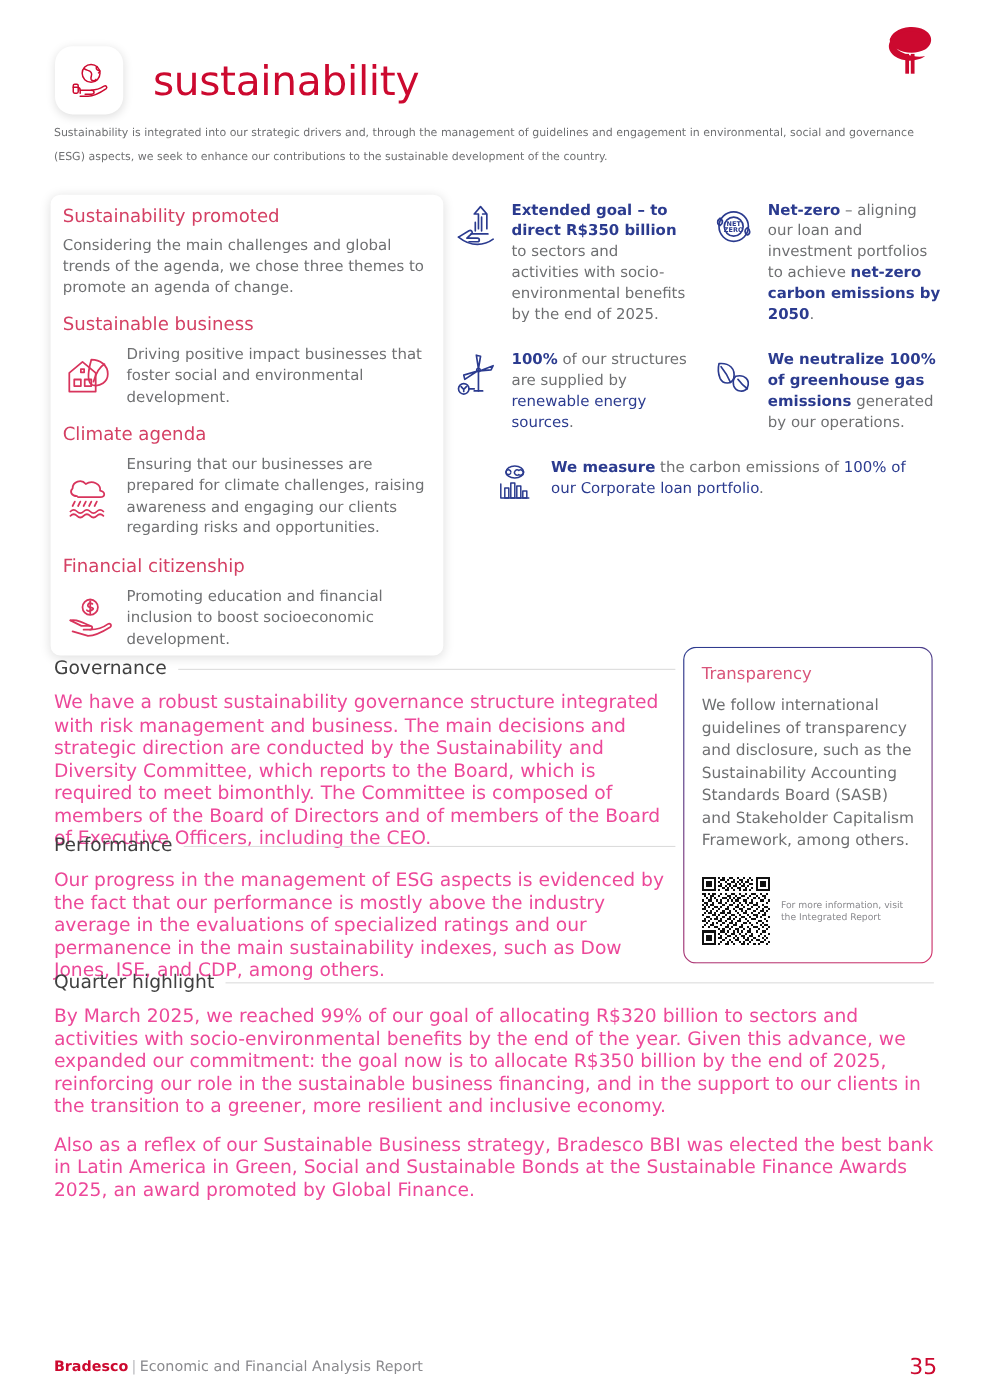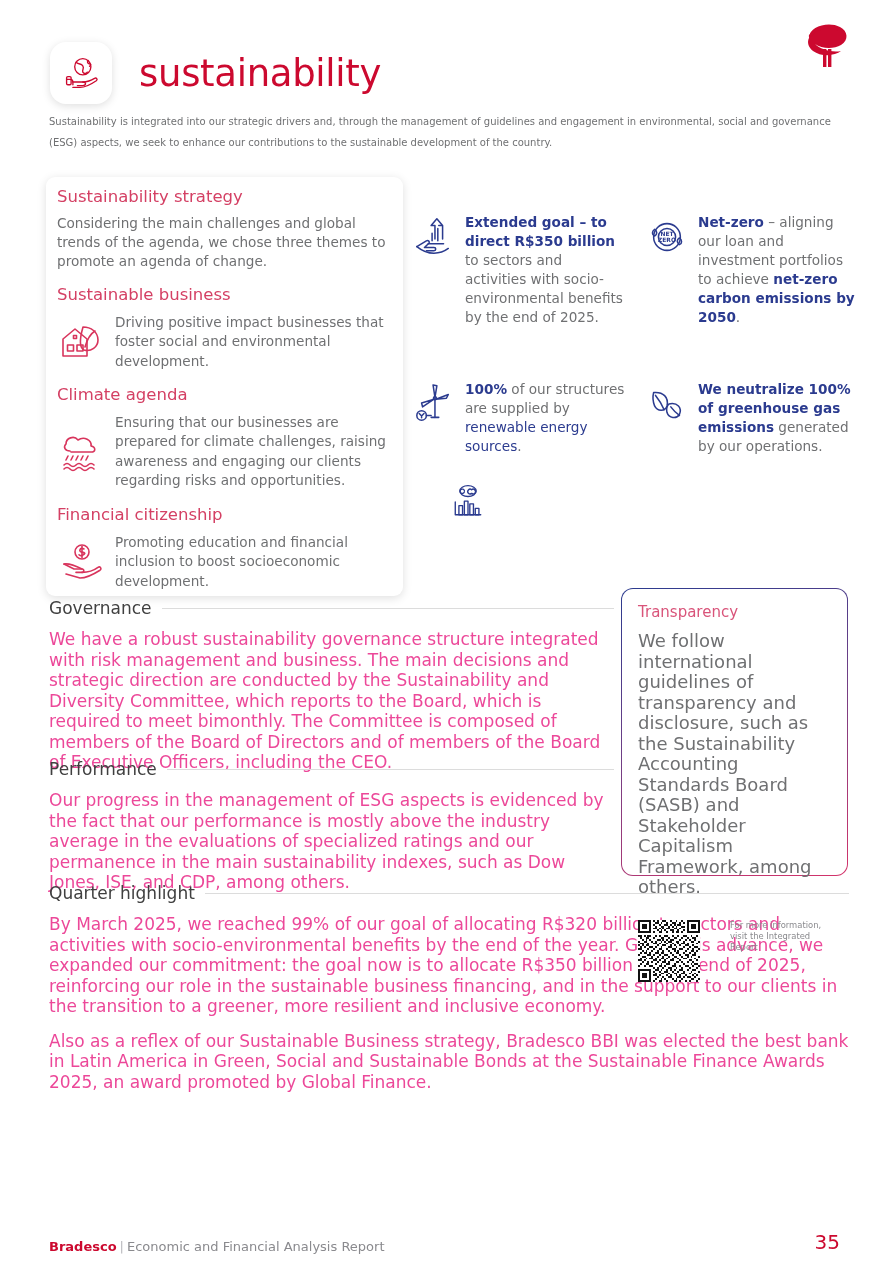--- a/index.html
+++ b/index.html
@@ -127,21 +127,20 @@
   }
   .goal-grid {
     display: flex;
     gap: 20px;
   }
   .goal-col { width: 213px; }
   .goal-item {
     display: flex;
     gap: 9px;
     align-items: flex-start;
-    margin-top: 31px;
   }
   .goal-icon {
     flex: 0 0 auto;
     width: 44px;
     height: 48px;
     display: flex;
     align-items: center;
     justify-content: center;
   }
   .goal-text {
@@ -218,50 +217,50 @@
     background-clip: padding-box, border-box;
   }
   .transparency h3 {
     margin: 0 0 10px 0;
     font-size: 15px;
     font-weight: 400;
     color: #d9547a;
   }
   .transparency p {
     margin: 0;
-    font-size: 18px;
+    font-size: 14px;
     line-height: 20.5px;
     color: #6f7072;
   }
   .qr-row {
     display: flex;
-    align-items: flex-start;
-    gap: 30px;
+    align-items: center;
+    gap: 10px;
     margin-top: 22px;
   }
   .qr {
     width: 62px;
     height: 62px;
     flex: 0 0 auto;
   }
   .qr-note {
     font-size: 8.4px;
     line-height: 11px;
     color: #8a8a8e;
   }
 
   
   .footer {
     position: absolute;
     left: 49px;
-    right: 56px;
+    right: 44px;
     top: 1230px;
     display: flex;
     justify-content: space-between;
-    align-items: flex-end;
+    align-items: center;
     font-size: 13px;
   }
   .footer .f-brand { color: #cc092f; font-weight: 700; }
   .footer .f-sep { color: #b9b9bd; margin: 0 3px; }
   .footer .f-text { color: #8a8a8e; }
   .footer .f-page { color: #cc092f; font-size: 20px; }
   .fl { display: flex; align-items: baseline; }
 </style>
 </head>
 <body>
@@ -290,21 +289,21 @@
           <path d="M24 30 c6 0 10 -2 13 -4 c2 -1.4 4 1 2 2.6 C34 32, 27 36, 21 36 h-8"></path>
         </g>
       </svg>
     </div>
     <div class="page-title">sustainability</div>
   </div>
 
   <div class="intro">Sustainability is integrated into our strategic drivers and, through the management of guidelines and engagement in environmental, social and governance (ESG) aspects, we seek to enhance our contributions to the sustainable development of the country.</div>
 
   <div class="strategy-card">
-    <h3 class="card-h">Sustainability strategy</h3>
+    <h3 class="card-h">Sustainability promoted</h3>
     <p class="card-p">Considering the main challenges and global trends of the agenda, we chose three themes to promote an agenda of change.</p>
 
     <h3 class="card-h second">Sustainable business</h3>
     <div class="theme-row">
       <div class="theme-icon">
         <svg viewBox="0 0 46 44" width="46" height="44" aria-hidden="true">
           <g fill="none" stroke="#d8345c" stroke-width="1.6" stroke-linejoin="round" stroke-linecap="round">
             <path d="M5 20 L17 10 L29 20 V37 H5 Z"></path>
             <rect x="9.5" y="26" width="6" height="6"></rect>
             <rect x="19" y="26" width="6" height="6"></rect>
@@ -433,20 +432,21 @@
             <ellipse cx="22" cy="10" rx="9" ry="6"></ellipse>
             <path d="M18 9.5 a2.4 2.4 0 1 0 0 1.4 M26 8.5 a2.6 2.6 0 1 1 0 4 a2.6 2.6 0 1 1 0 -4"></path>
             <path d="M8 36 V22 M8 36 H36"></path>
             <rect x="12" y="26" width="4" height="10"></rect>
             <rect x="18" y="21" width="4" height="15"></rect>
             <rect x="24" y="24" width="4" height="12"></rect>
             <rect x="30" y="29" width="4" height="7"></rect>
           </g>
         </svg>
       </div>
+      <div class="goal-text"><b>We measure</b><span> the carbon emissions of </span><span class="nv">100% of our Corporate loan portfolio</span><span>.</span></div>
     </div>
   </div>
 
   <div class="section" id="governance">
     <div class="sec-head">
       <h2>Governance</h2>
       <div class="sec-rule"></div>
     </div>
     <div class="sec-body">We have a robust sustainability governance structure integrated with risk management and business. The main decisions and strategic direction are conducted by the Sustainability and Diversity Committee, which reports to the Board, which is required to meet bimonthly. The Committee is composed of members of the Board of Directors and of members of the Board of Executive Officers, including the CEO.</div>
   </div>

